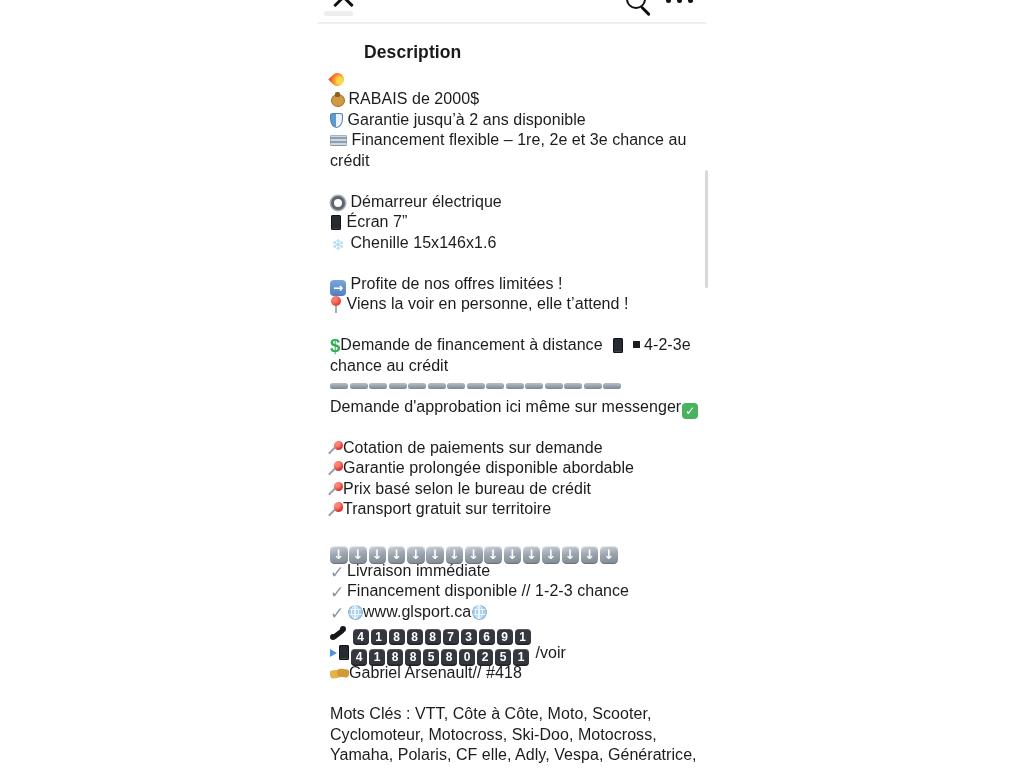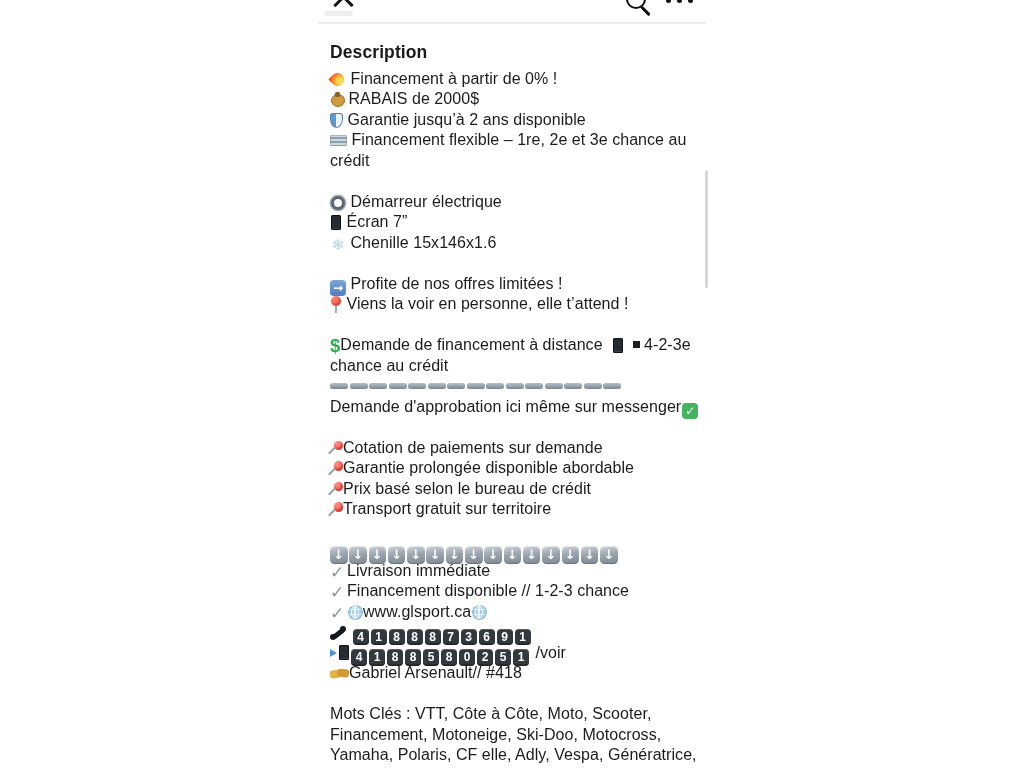--- a/index.html
+++ b/index.html
@@ -18,21 +18,21 @@
   .dots{position:absolute;left:666px;top:-2px;width:30px;height:7px;}
   .dots i{position:absolute;top:0;width:5px;height:5px;border-radius:50%;background:#141414;display:block;}
   .dots i:nth-child(1){left:0;} .dots i:nth-child(2){left:11px;} .dots i:nth-child(3){left:22px;}
   .divider{position:absolute;left:318px;top:22px;width:388px;height:2px;background:#eeeeee;}
 
   
   .scroll-thumb{position:absolute;left:705px;top:170px;width:3px;height:118px;background:#d6d8da;border-radius:3px;}
 
   
   .content{position:absolute;left:330px;top:41px;width:380px;}
-  .heading{font-size:17.5px;font-weight:700;color:#191a1c;line-height:22px;margin-bottom:5.5px;letter-spacing:.1px;}
+  .heading{font-size:17.5px;font-weight:700;color:#191a1c;line-height:22px;margin-bottom:5.5px;letter-spacing:.1px;margin-left:34px;}
   .line{height:20.5px;line-height:20.5px;font-size:16px;white-space:pre;letter-spacing:.05px;}
 
   
   .emj{display:inline-block;position:relative;vertical-align:-3px;}
   .emj-fire{width:13px;height:13px;margin:0 2px 0 1px;border-radius:0 50% 50% 50%;transform:rotate(-45deg);
     background:radial-gradient(circle at 55% 70%, #ffd750 0 26%, #ff9a2a 50%, #f4511e 85%);vertical-align:-2px;}
   .emj-money-bag{width:14px;height:15px;}
   .emj-money-bag::before{content:"";position:absolute;left:0.5px;bottom:0;width:12px;height:11px;background:#cf9a42;
     border:1px solid #9c6f2a;border-radius:50%;}
   .emj-money-bag::after{content:"";position:absolute;left:4.5px;top:0;width:5px;height:4.5px;background:#8a5f26;border-radius:1.5px;}
@@ -110,21 +110,21 @@
       <i></i>
       <i></i>
       <i></i>
     </div>
   <div class="divider"></div>
 </div>
 
 <div class="content">
   <div class="heading">Description</div>
   <div>
-      <div class="line"><span class="emj emj-fire"></span><span> Financement à partir de 0% !</span></div>
+      <div class="line"><span class="emj emj-fire"></span></div>
       <div class="line"><span class="emj emj-money-bag"></span><span> RABAIS de 2000$</span></div>
       <div class="line"><span class="emj emj-shield"></span><span> Garantie jusqu’à 2 ans disponible</span></div>
       <div class="line"><span class="emj emj-credit-card"></span><span> Financement flexible – 1re, 2e et 3e chance au</span></div>
       <div class="line"><span>crédit</span></div>
       <div class="line"></div>
       <div class="line"><span class="emj emj-gear"></span><span> Démarreur électrique</span></div>
       <div class="line"><span class="emj emj-mobile"></span><span> Écran 7”</span></div>
       <div class="line"><span class="emj emj-snowflake"></span><span> Chenille 15x146x1.6</span></div>
       <div class="line"></div>
       <div class="line"><span class="emj emj-right-arrow"></span><span> Profite de nos offres limitées !</span></div>
@@ -142,18 +142,18 @@
       <div class="line"></div>
       <div class="line"><span class="emj emj-down-arrow"></span><span class="emj emj-down-arrow"></span><span class="emj emj-down-arrow"></span><span class="emj emj-down-arrow"></span><span class="emj emj-down-arrow"></span><span class="emj emj-down-arrow"></span><span class="emj emj-down-arrow"></span><span class="emj emj-down-arrow"></span><span class="emj emj-down-arrow"></span><span class="emj emj-down-arrow"></span><span class="emj emj-down-arrow"></span><span class="emj emj-down-arrow"></span><span class="emj emj-down-arrow"></span><span class="emj emj-down-arrow"></span><span class="emj emj-down-arrow"></span></div>
       <div class="line"><span class="emj emj-check"></span><span>Livraison immédiate</span></div>
       <div class="line"><span class="emj emj-check"></span><span>Financement disponible // 1-2-3 chance</span></div>
       <div class="line"><span class="emj emj-check"></span><span class="emj emj-globe"></span><span>www.glsport.ca</span><span class="emj emj-globe"></span></div>
       <div class="line"><span class="emj emj-telephone"></span><span> </span><span class="keycap">4</span><span class="keycap">1</span><span class="keycap">8</span><span class="keycap">8</span><span class="keycap">8</span><span class="keycap">7</span><span class="keycap">3</span><span class="keycap">6</span><span class="keycap">9</span><span class="keycap">1</span></div>
       <div class="line"><span class="emj emj-mobile-arrow"></span><span class="keycap">4</span><span class="keycap">1</span><span class="keycap">8</span><span class="keycap">8</span><span class="keycap">5</span><span class="keycap">8</span><span class="keycap">0</span><span class="keycap">2</span><span class="keycap">5</span><span class="keycap">1</span><span> /voir</span></div>
       <div class="line"><span class="emj emj-handshake"></span><span>Gabriel Arsenault// #418</span></div>
       <div class="line"></div>
       <div class="line"><span>Mots Clés : VTT, Côte à Côte, Moto, Scooter,</span></div>
-      <div class="line"><span>Financement, Motoneige, Ski-Doo, Motocross,</span></div>
+      <div class="line"><span>Cyclomoteur, Motocross, Ski-Doo, Motocross,</span></div>
       <div class="line"><span>Yamaha, Polaris, CF elle, Adly, Vespa, Génératrice,</span></div>
     </div>
 </div>
 
 <div class="scroll-thumb"></div>
 
 </body></html>

